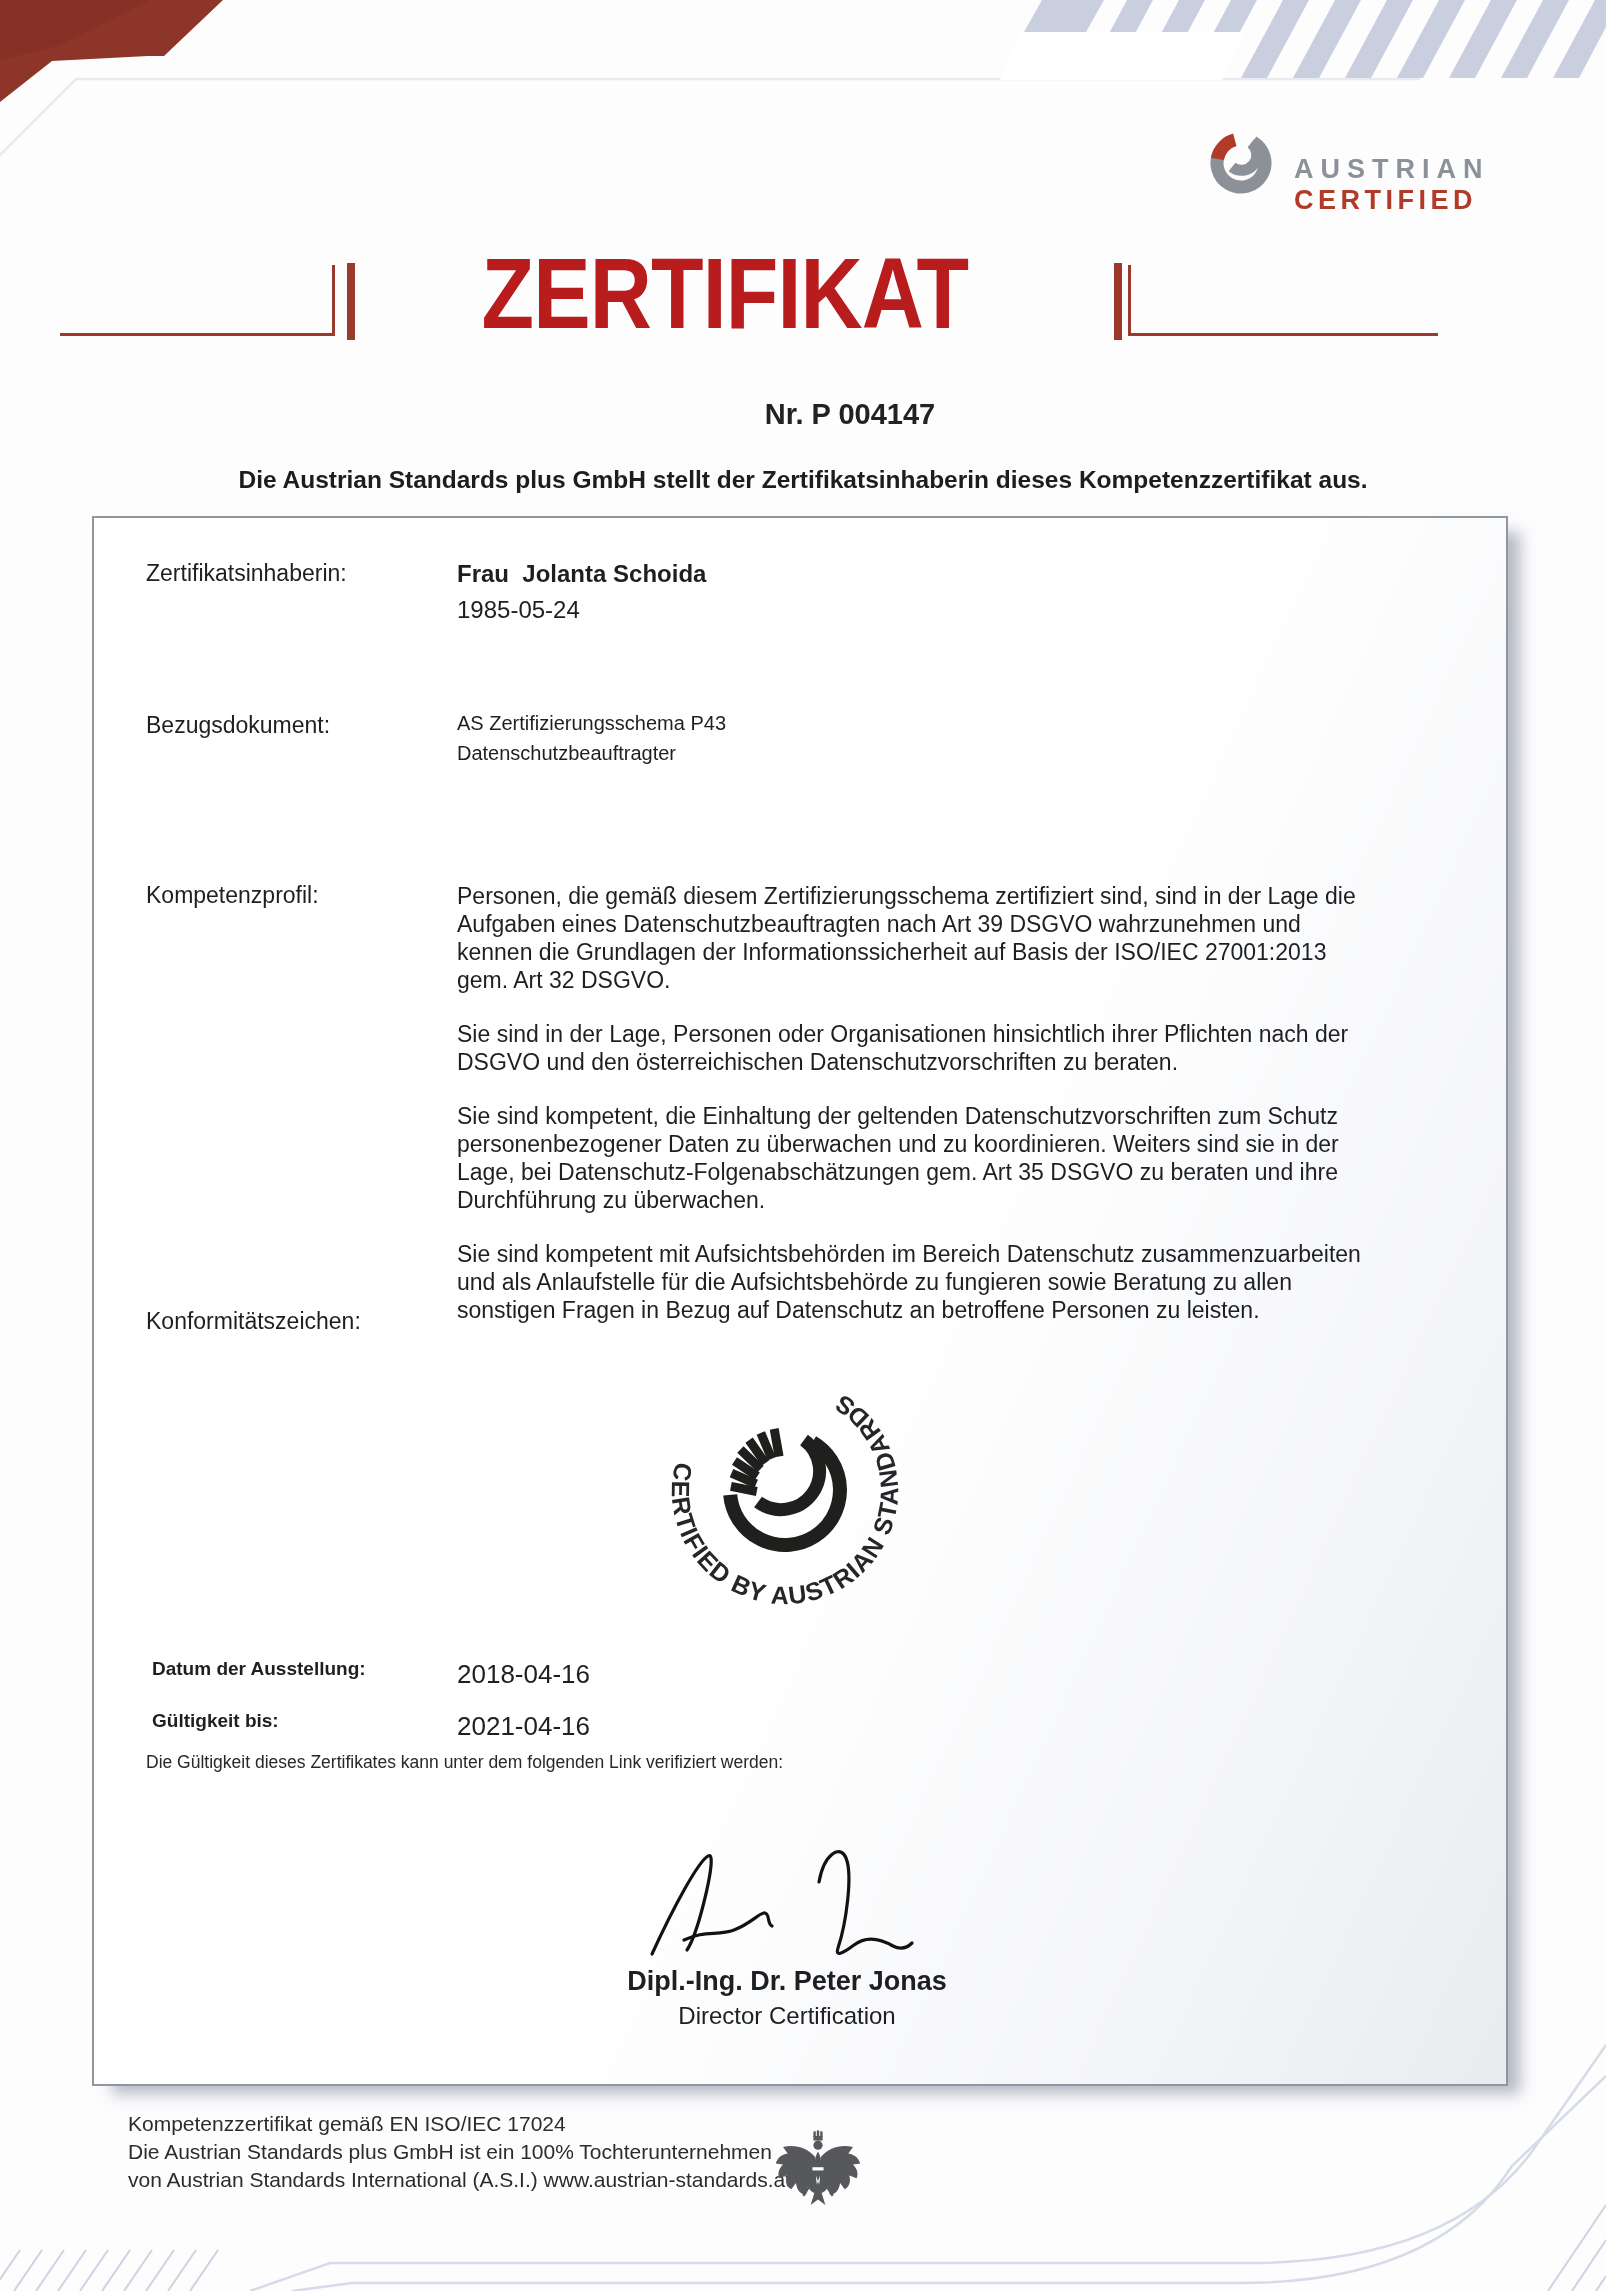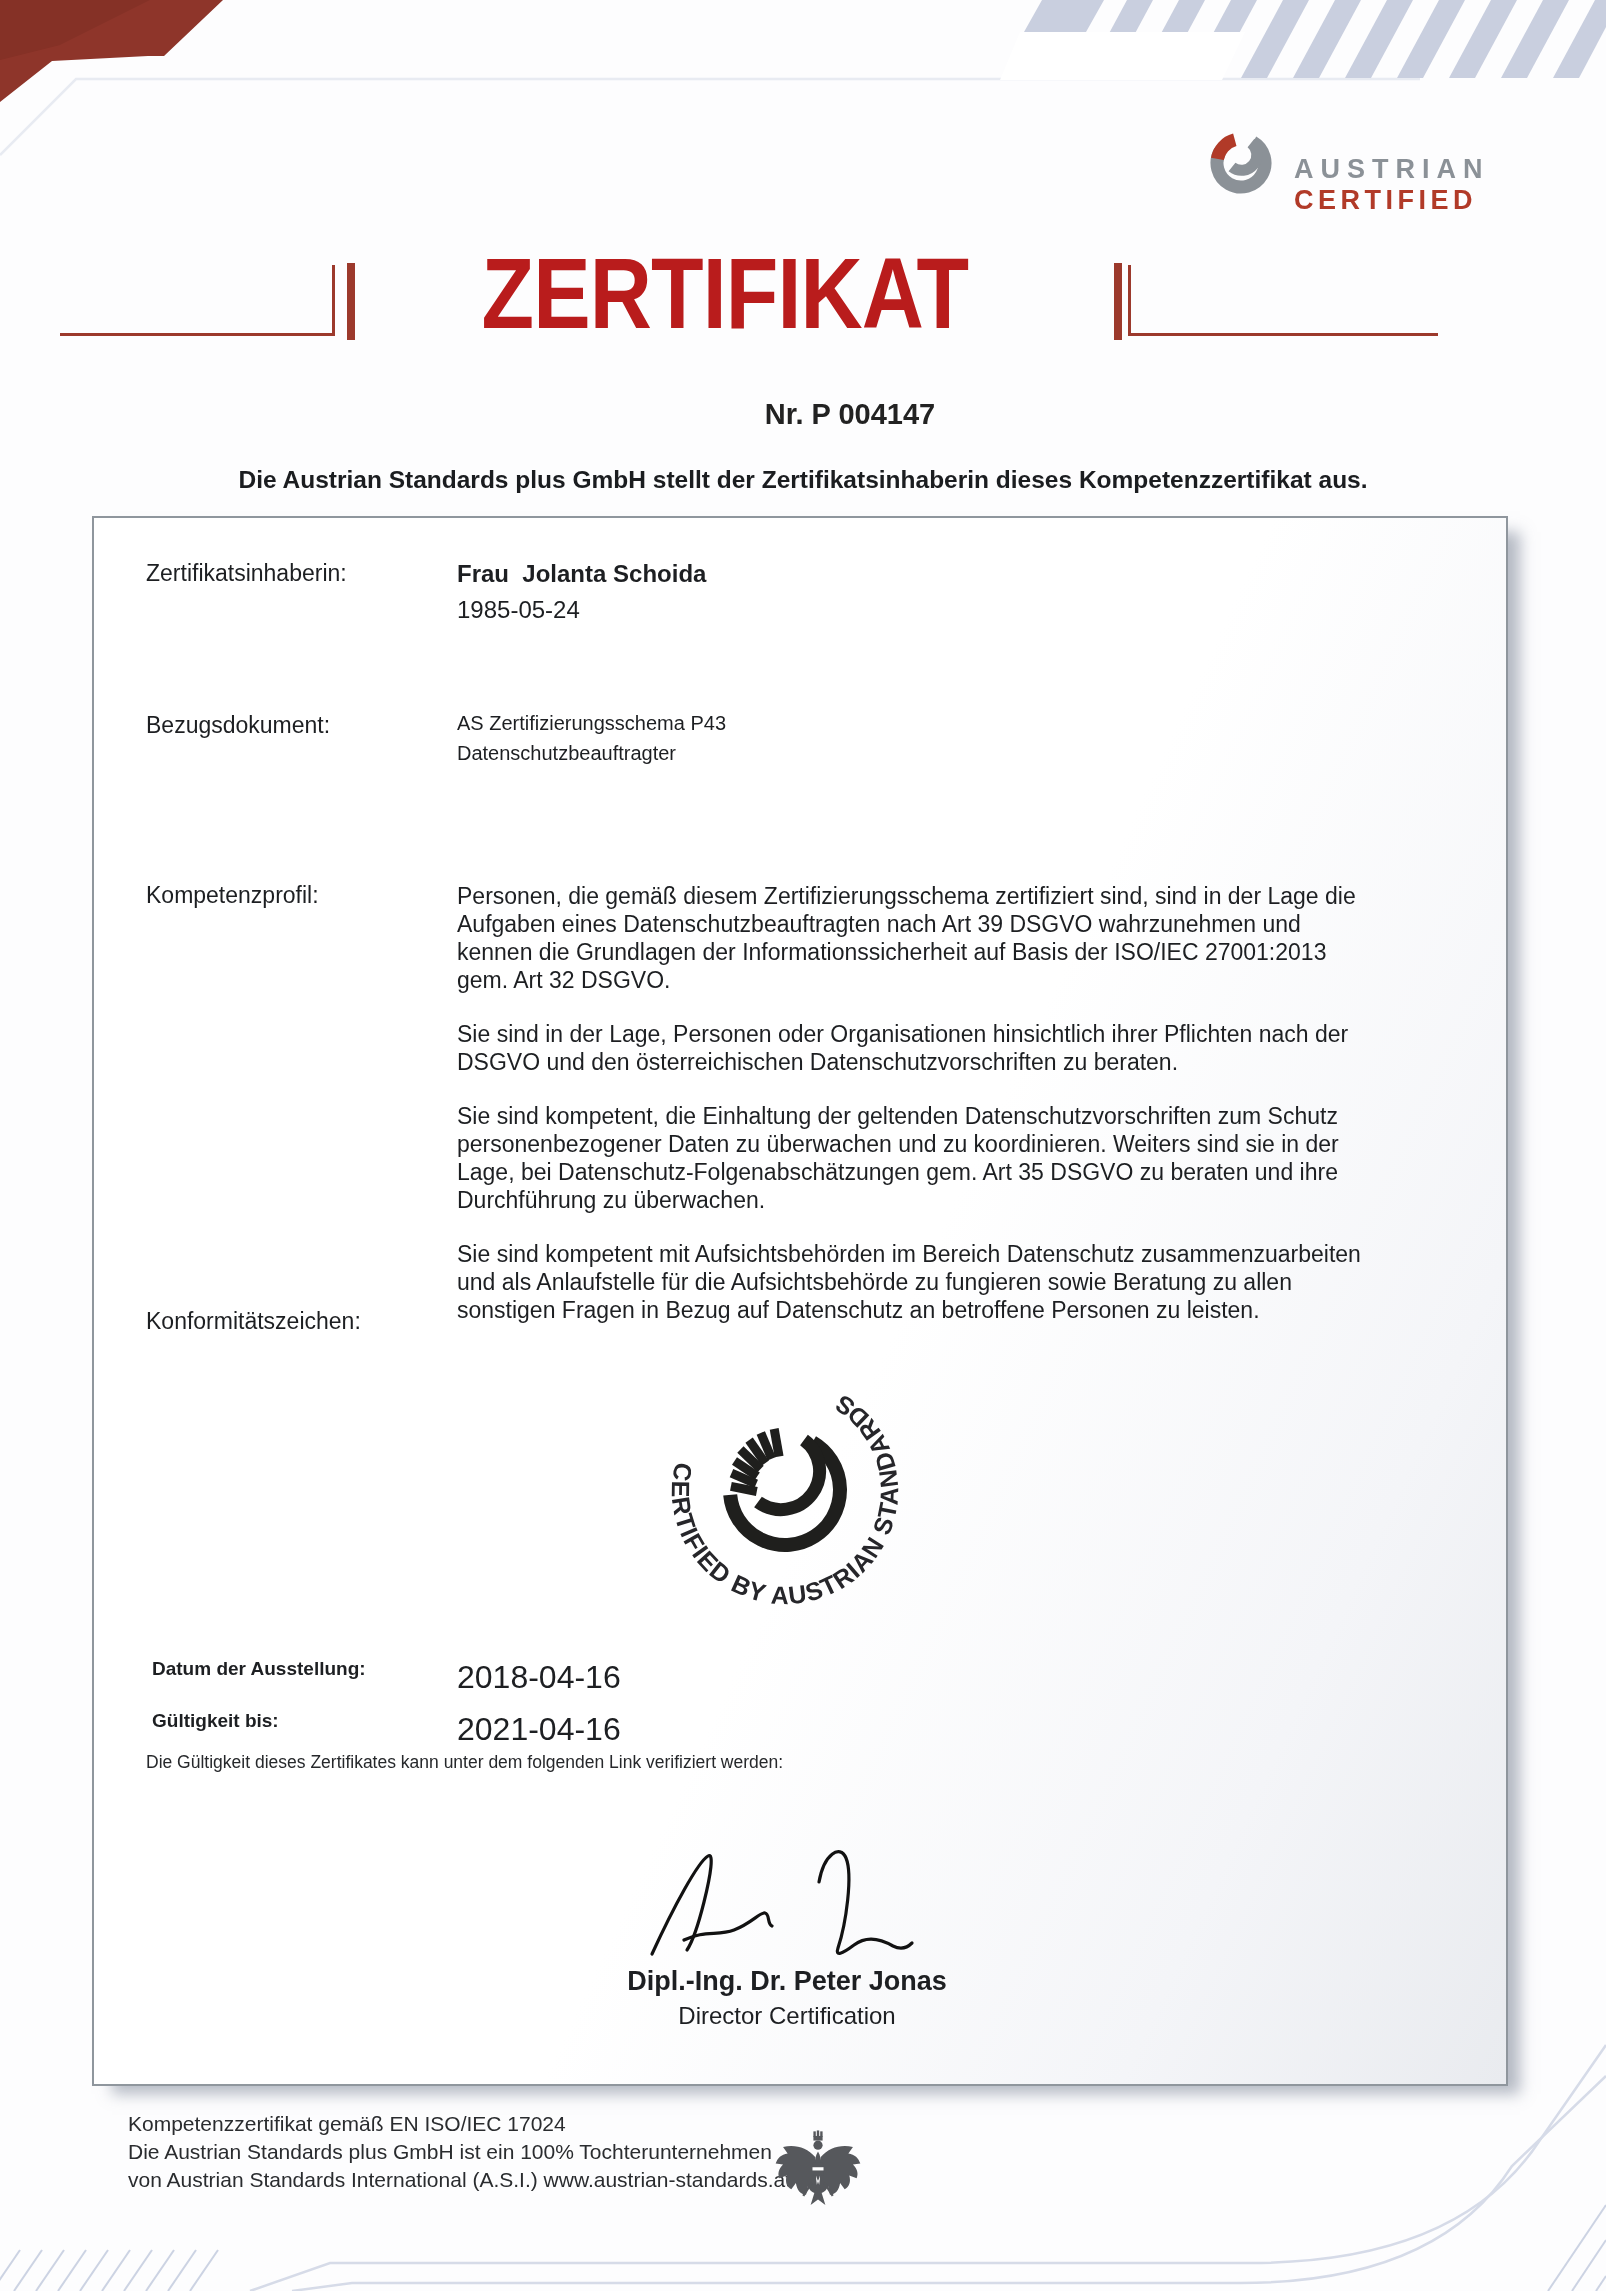--- a/index.html
+++ b/index.html
@@ -30,21 +30,21 @@
     border:2px solid #8f969d;
     background:linear-gradient(115deg,#ffffff 55%,#f4f5f8 82%,#e9ebef 100%);
     box-shadow:16px 12px 14px -4px rgba(110,120,140,.5);
   }
   .lbl{position:absolute;font-weight:normal;font-size:23px;}
   .val{position:absolute;font-size:20px;}
   .val.b{font-weight:bold;font-size:24px;white-space:pre-wrap;}
   .para{position:absolute;left:363px;width:915px;font-size:23px;line-height:28px;}
   .para p{margin:0 0 26px 0;}
   .dates-lbl{position:absolute;left:58px;font-weight:bold;font-size:19px;}
-  .dates-val{position:absolute;left:363px;font-size:32px;}
+  .dates-val{position:absolute;left:363px;font-size:26px;}
   .note{position:absolute;left:52px;top:1232px;font-size:17.5px;line-height:24px;color:#26282b;}
   .note .url{cursor:pointer;}
   .sig-block{position:absolute;left:393px;top:1448px;width:600px;text-align:center;}
   .sig-name{font-size:27px;font-weight:bold;}
   .sig-title{font-size:24px;margin-top:5px;}
   
   .footer-text{position:absolute;left:128px;top:2110px;font-size:21px;line-height:28px;color:#2a2c2f;}
 </style>
 </head>
 <body>

